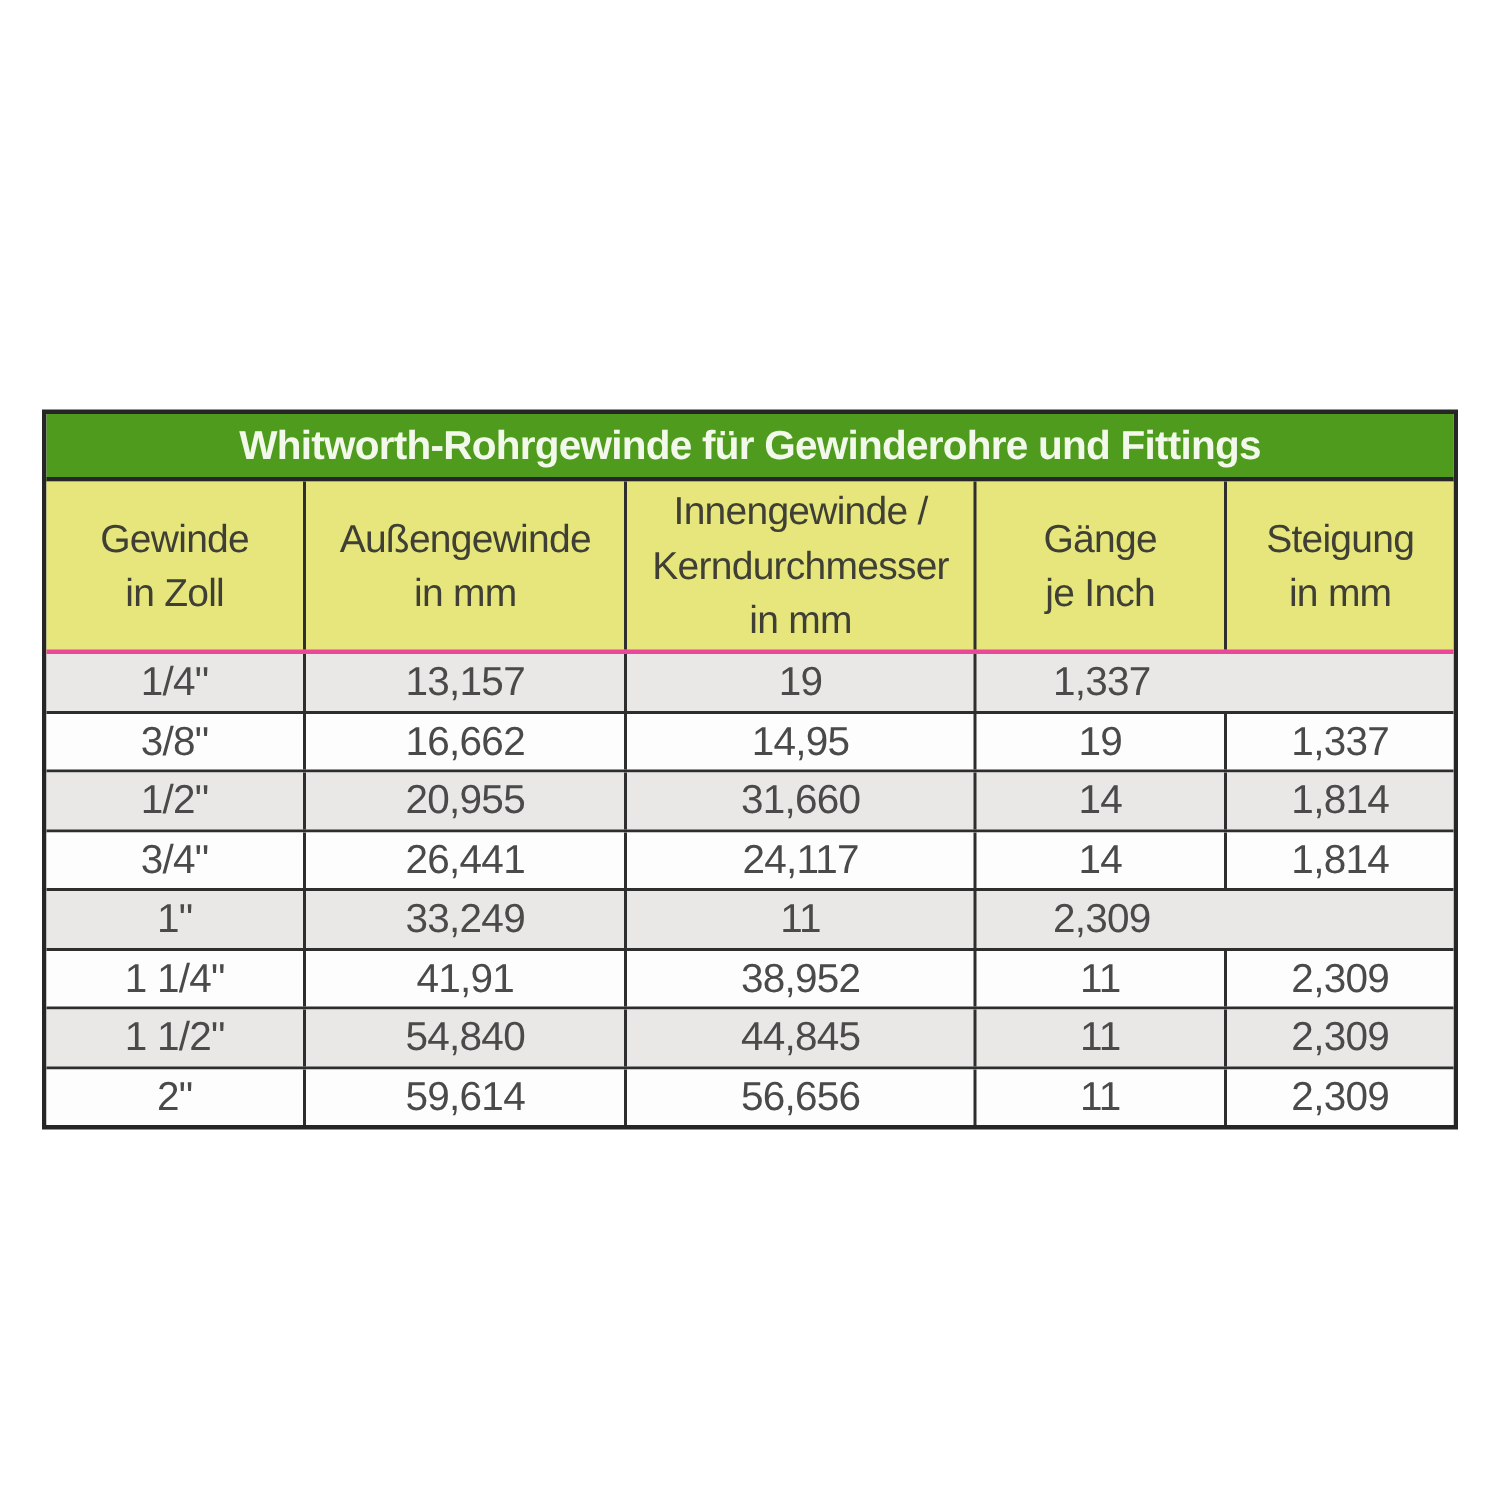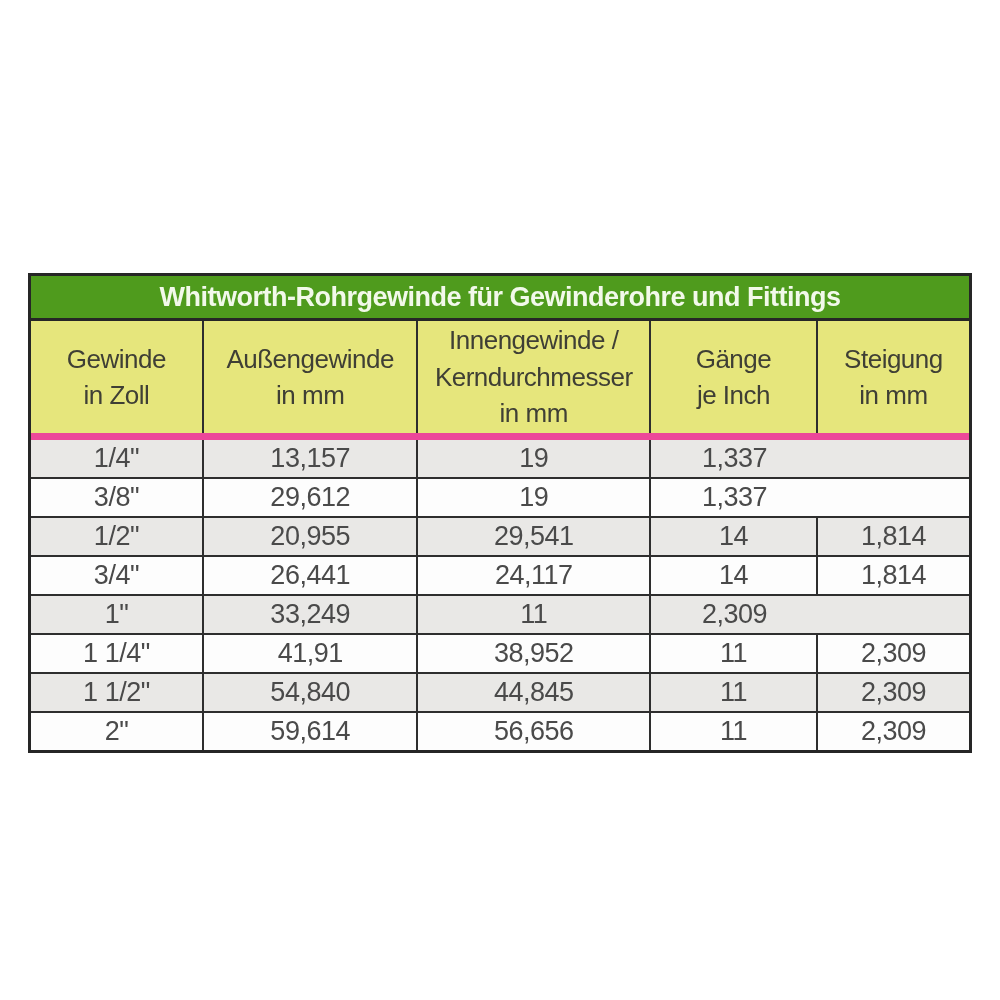--- a/index.html
+++ b/index.html
@@ -42,21 +42,21 @@
     font-size: 27px;
     font-weight: bold;
     letter-spacing: -0.5px;
     white-space: nowrap;
   }
   .header-row {
     flex: 0 0 112px;
     display: grid;
     grid-template-columns: 18.43% 22.88% 24.79% 17.8% 16.1%;
     background: #e6e67c;
-    border-bottom: 7px solid #ec4899;
+    border-bottom: 3px solid #ec4899;
   }
   .hcell {
     box-sizing: border-box;
     border-right: 2px solid #2e2e2e;
     display: flex;
     align-items: center;
     justify-content: center;
     text-align: center;
     white-space: pre-line;
     font-size: 26px;
@@ -118,28 +118,29 @@
 
     <div class="tbody">
         <div class="row alt">
           <div class="cell">1/4"</div>
           <div class="cell">13,157</div>
           <div class="cell">19</div>
           <div class="cell">1,337</div>
         </div>
         <div class="row">
           <div class="cell">3/8"</div>
-          <div class="cell">29,612</div>
+          <div class="cell">16,662</div>
+          <div class="cell">14,95</div>
           <div class="cell">19</div>
           <div class="cell">1,337</div>
         </div>
         <div class="row alt">
           <div class="cell">1/2"</div>
           <div class="cell">20,955</div>
-          <div class="cell">29,541</div>
+          <div class="cell">31,660</div>
           <div class="cell">14</div>
           <div class="cell">1,814</div>
         </div>
         <div class="row">
           <div class="cell">3/4"</div>
           <div class="cell">26,441</div>
           <div class="cell">24,117</div>
           <div class="cell">14</div>
           <div class="cell">1,814</div>
         </div>

